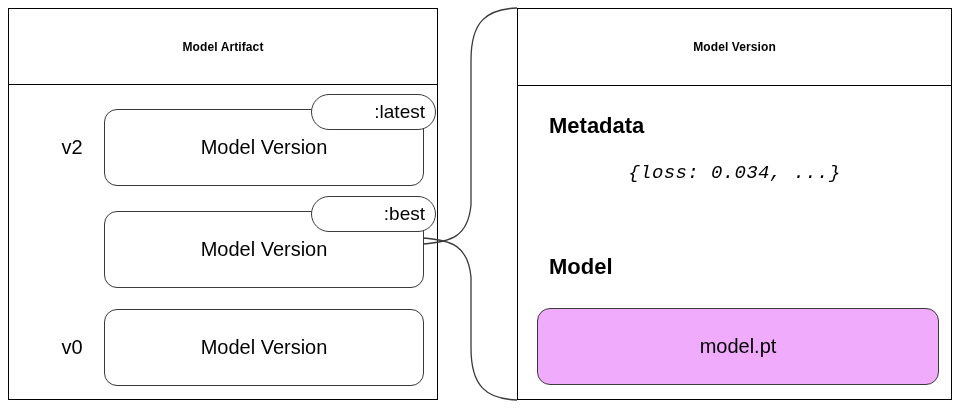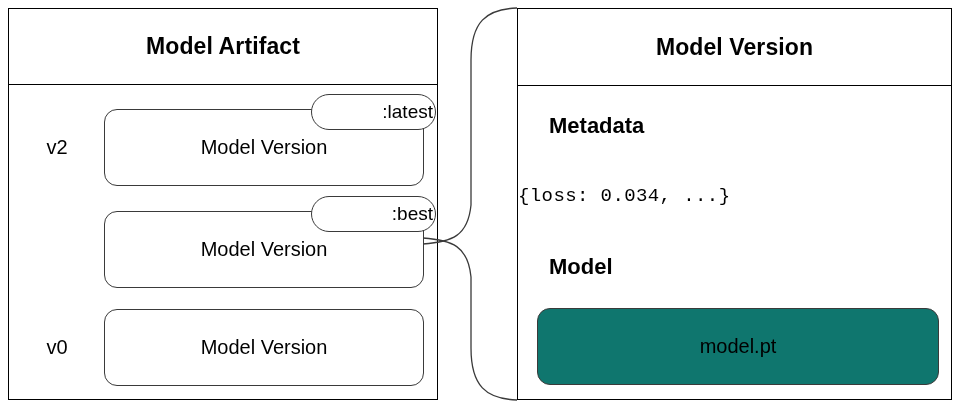--- a/index.html
+++ b/index.html
@@ -34,21 +34,21 @@
     position: absolute;
     left: 0;
     top: 0;
     width: 100%;
     box-sizing: border-box;
     border-bottom: 1.6px solid #000000;
     display: flex;
     align-items: center;
     justify-content: center;
     font-weight: bold;
-    font-size: 23px;
+    font-size: 12px;
     letter-spacing: 0.1px;
   }
   #artifact-panel .panel-header { height: 76px; }
   #version-panel  .panel-header { height: 77px; }
 
   .panel-body {
     position: absolute;
     left: 0;
     width: 100%;
   }
@@ -61,21 +61,21 @@
     left: 0;
     width: 100%;
     height: 77px;
   }
   #row-v2 { top: 24px; }
   #row-v1 { top: 126px; }
   #row-v0 { top: 224px; }
 
   .version-label {
     position: absolute;
-    left: 25px;
+    left: 40px;
     top: 0;
     height: 77px;
     width: 46px;
     display: flex;
     align-items: center;
     justify-content: center;
     font-size: 20px;
   }
 
   .version-box {
@@ -101,55 +101,56 @@
     top: -15px;
     width: 125px;
     height: 36px;
     box-sizing: border-box;
     border: 1.3px solid #3a3a3a;
     border-radius: 18px;
     background: #ffffff;
     display: flex;
     align-items: center;
     justify-content: flex-end;
-    padding-right: 2px;
+    padding-right: 10px;
     font-size: 19px;
     z-index: 4;
   }
 
   
   .section-title {
     position: absolute;
     font-weight: bold;
     font-size: 22px;
   }
   #metadata-title { left: 31px; top: 27px; }
   #files-title    { left: 31px; top: 168px; }
 
   #metadata-value {
     position: absolute;
     left: 0;
-    top: 99px;
-    width: 100%;
-    text-align: left;
+    top: 76px;
+    width: 100%;
+    text-align: center;
     font-family: "Liberation Mono", "DejaVu Sans Mono", monospace;
     font-size: 19px;
     letter-spacing: 0.4px;
+    font-style: italic;
   }
 
   #file-box {
     position: absolute;
     left: 19px;
     top: 222px;
     width: 402px;
     height: 77px;
     box-sizing: border-box;
     border: 1.3px solid #3a3a3a;
     border-radius: 13px;
-    background: #0f766e;
+    background: #f0abfc;
     display: flex;
     align-items: center;
     justify-content: center;
     font-size: 20px;
   }
 
   
   #connector {
     position: absolute;
     left: 0;

